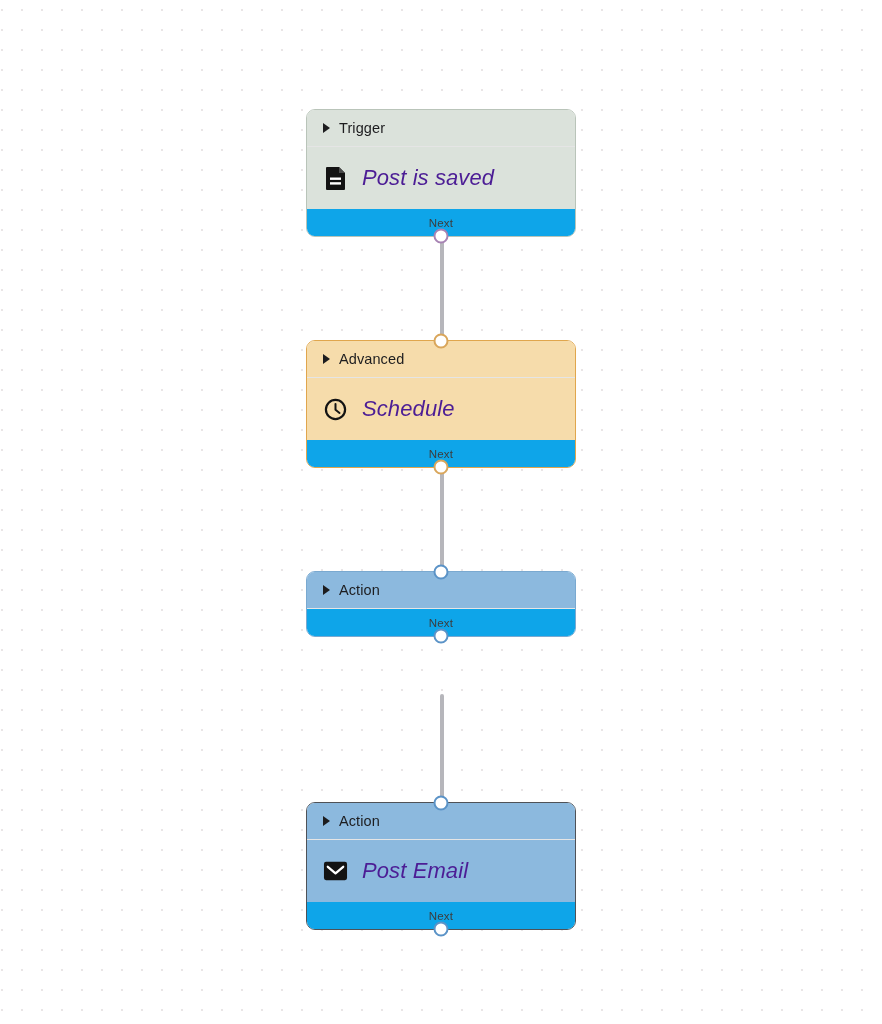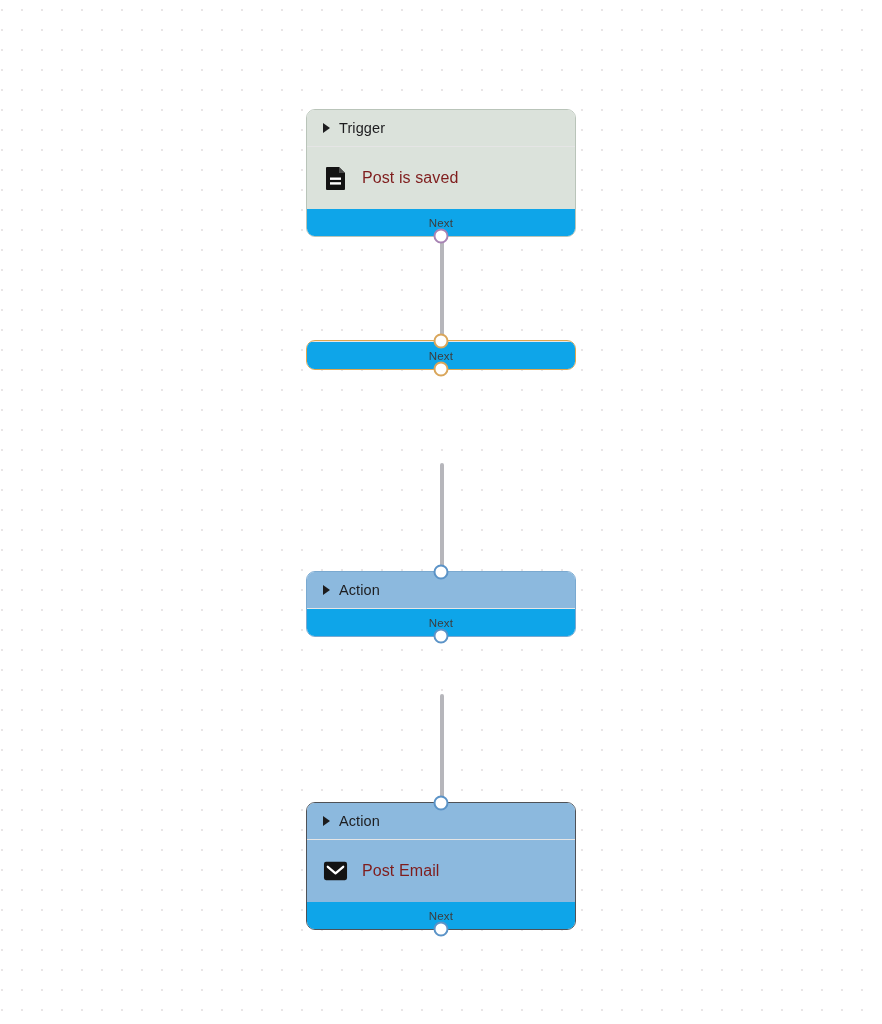--- a/index.html
+++ b/index.html
@@ -87,24 +87,25 @@
   .node-icon {
     width: 25px;
     height: 25px;
     flex: none;
     margin-right: 14px;
     display: flex;
     align-items: center;
     justify-content: center;
   }
   .node-title {
-    font-size: 16px;
-    color: #7f1d1d;
+    font-size: 22px;
+    color: #4c1d95;
     letter-spacing: 0.1px;
     white-space: nowrap;
+    font-style: italic;
   }
   .node-footer {
     height: 27px;
     background: #0ea5e9;
     display: flex;
     align-items: center;
     justify-content: center;
     font-size: 11.5px;
     color: #3d3d3d;
     letter-spacing: 0.2px;
@@ -174,21 +175,34 @@
         </span>
         <span class="node-title">Post is saved</span>
       </div>
       <div class="node-footer">Next</div>
     </div>
     <div class="handle handle-bottom h-purple"></div>
   </div>
 
   <div class="node theme-orange" style="left:306px; top:332px;">
     <div class="node-inner">
-      <div class="node-divider"></div>
+      <div class="node-header">
+        <span class="caret"></span>
+        <span>Advanced</span>
+      </div>
+      <div class="node-divider"></div>
+      <div class="node-body">
+        <span class="node-icon">
+          <svg width="23" height="23" viewBox="0 0 24 24" aria-hidden="true">
+            <circle cx="12" cy="12" r="10" fill="none" stroke="#131313" stroke-width="2.3"></circle>
+            <path d="M12 6.2 V12.3 L16.2 15.6" fill="none" stroke="#131313" stroke-width="2.1" stroke-linecap="round" stroke-linejoin="round"></path>
+          </svg>
+        </span>
+        <span class="node-title">Schedule</span>
+      </div>
       <div class="node-footer">Next</div>
     </div>
     <div class="handle handle-top h-orange"></div>
     <div class="handle handle-bottom h-orange"></div>
   </div>
 
   <div class="node theme-blue" style="left:306px; top:563px;">
     <div class="node-inner">
       <div class="node-header">
         <span class="caret"></span>

